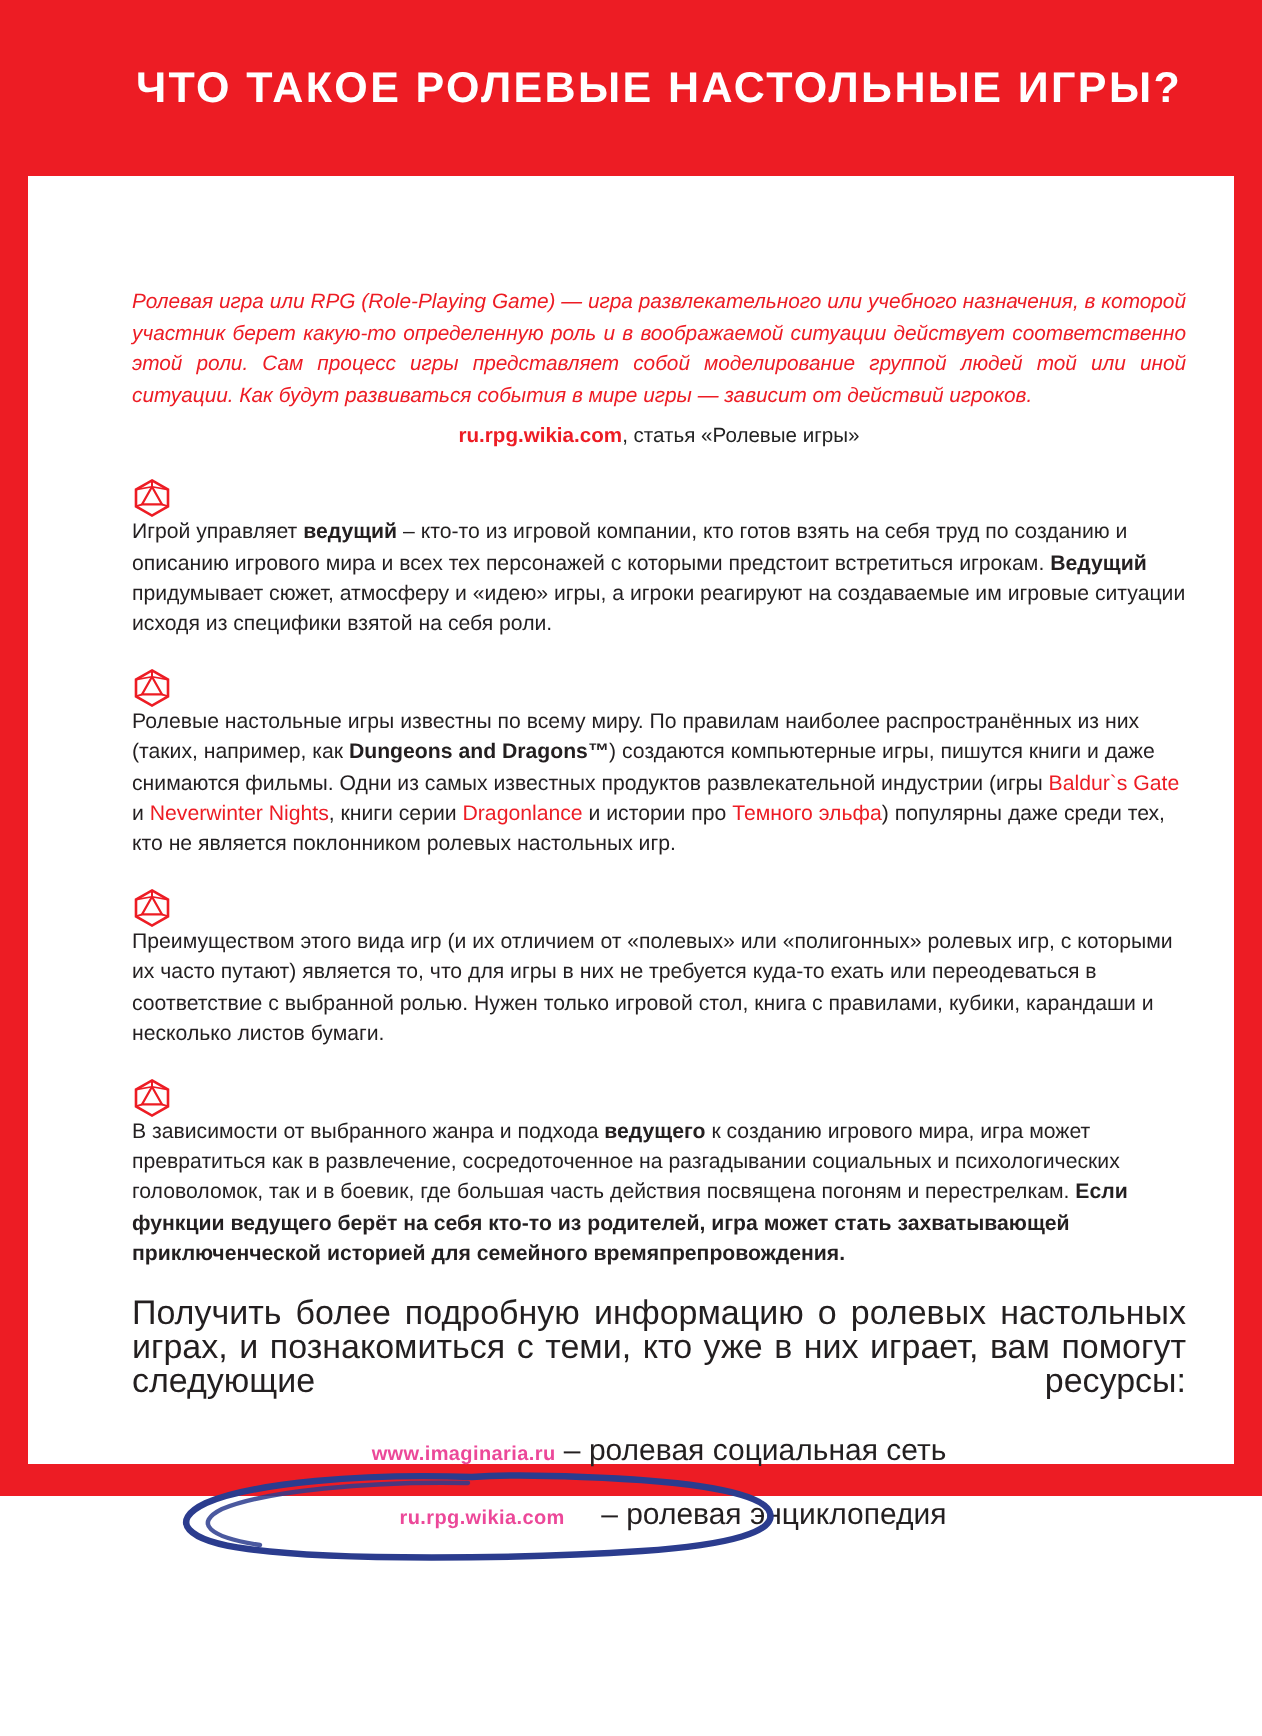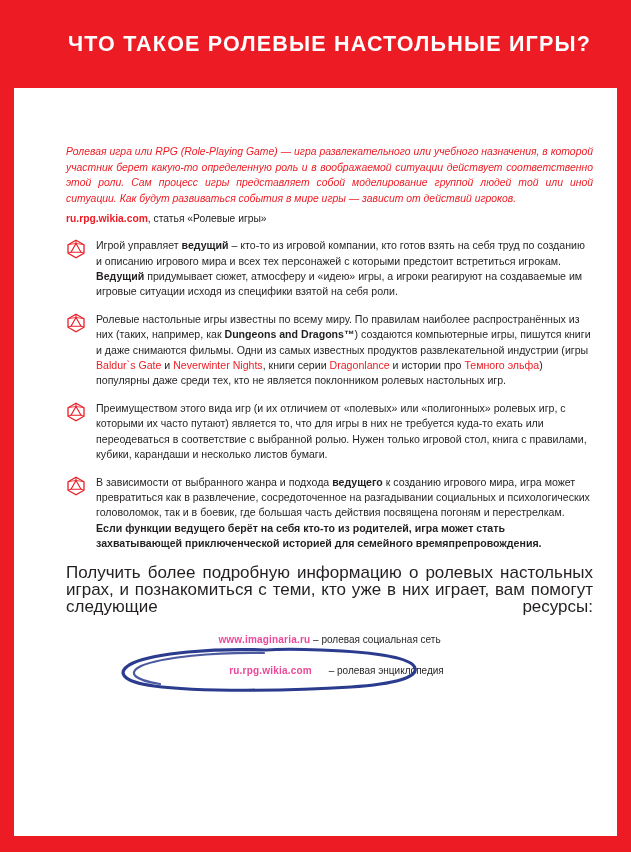--- a/index.html
+++ b/index.html
@@ -13,21 +13,21 @@
     font-family: "Liberation Sans", sans-serif;
     position: relative;
     overflow: hidden;
   }
 
   
   .page {
     position: absolute;
     left: 0; top: 0;
     width: 631px;
-    height: 852px;
+    height: 748px;
     box-sizing: border-box;
     border-left: 14px solid #ed1c24;
     border-right: 14px solid #ed1c24;
     border-bottom: 16px solid #ed1c24;
     background: #ffffff;
   }
 
   .header-bar {
     position: absolute;
     left: 0; top: 0;
@@ -62,36 +62,37 @@
     font-style: italic;
     font-size: 10.4px;
     line-height: 15.6px;
     text-align: justify;
     font-family: "Liberation Sans", sans-serif;
     margin-top: 26px;
   }
 
   .source-line {
     margin-top: 7px;
-    text-align: left;
+    text-align: center;
     font-size: 10.3px;
     color: #222222;
   }
   .source-line .src-link {
     color: #ed1c24;
     font-weight: bold;
   }
 
   .bullets {
     margin-top: 14px;
   }
   .bullet {
     display: flex;
     align-items: flex-start;
     margin-bottom: 13px;
+    flex-direction: column;
   }
   .die-icon {
     flex: 0 0 auto;
     width: 20px;
     height: 20px;
     margin-right: 10px;
     margin-top: 1px;
   }
   .bullet-text {
     font-size: 10.6px;
@@ -120,21 +121,21 @@
     color: #231f20;
     white-space: nowrap;
   }
   .link-url {
     color: #ec4899;
     font-weight: bold;
     font-size: 10px;
     letter-spacing: 0.2px;
   }
   .link-desc {
-    font-size: 10px;
+    font-size: 15px;
     color: #231f20;
   }
   .circled {
     position: relative;
     display: inline-block;
     padding: 4px 14px;
   }
   .circle-mark {
     position: absolute;
     left: 50%;

